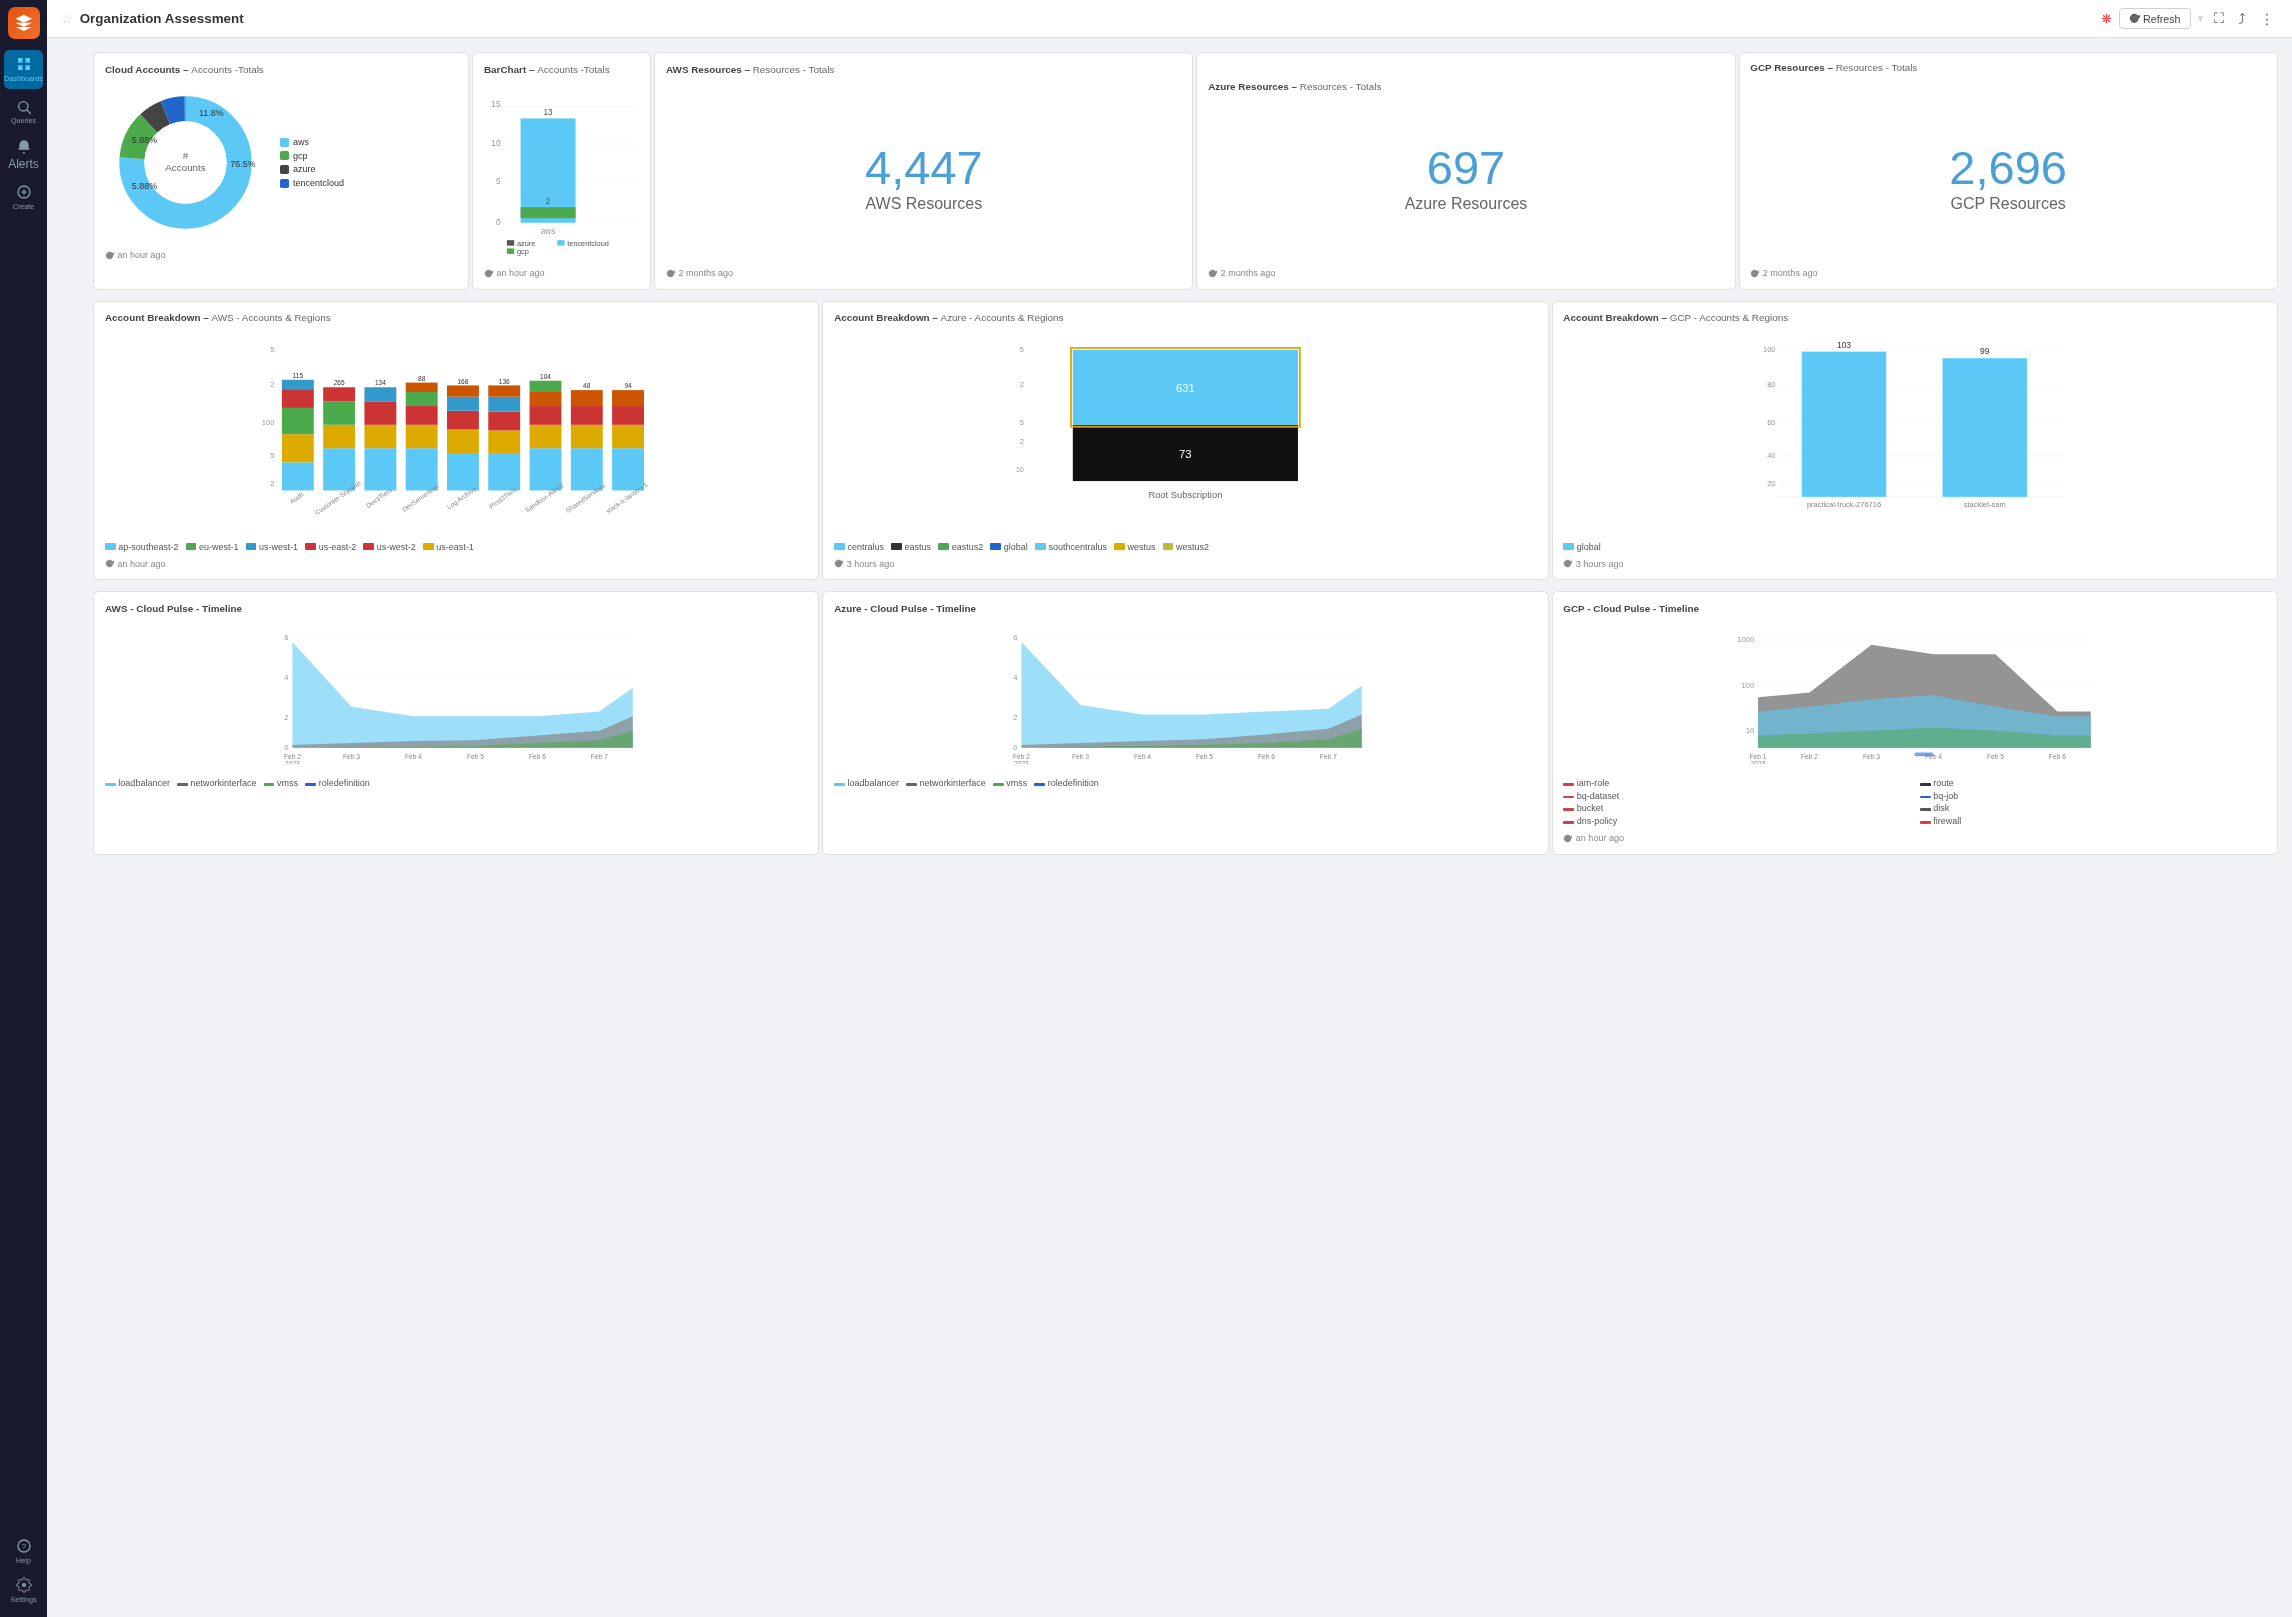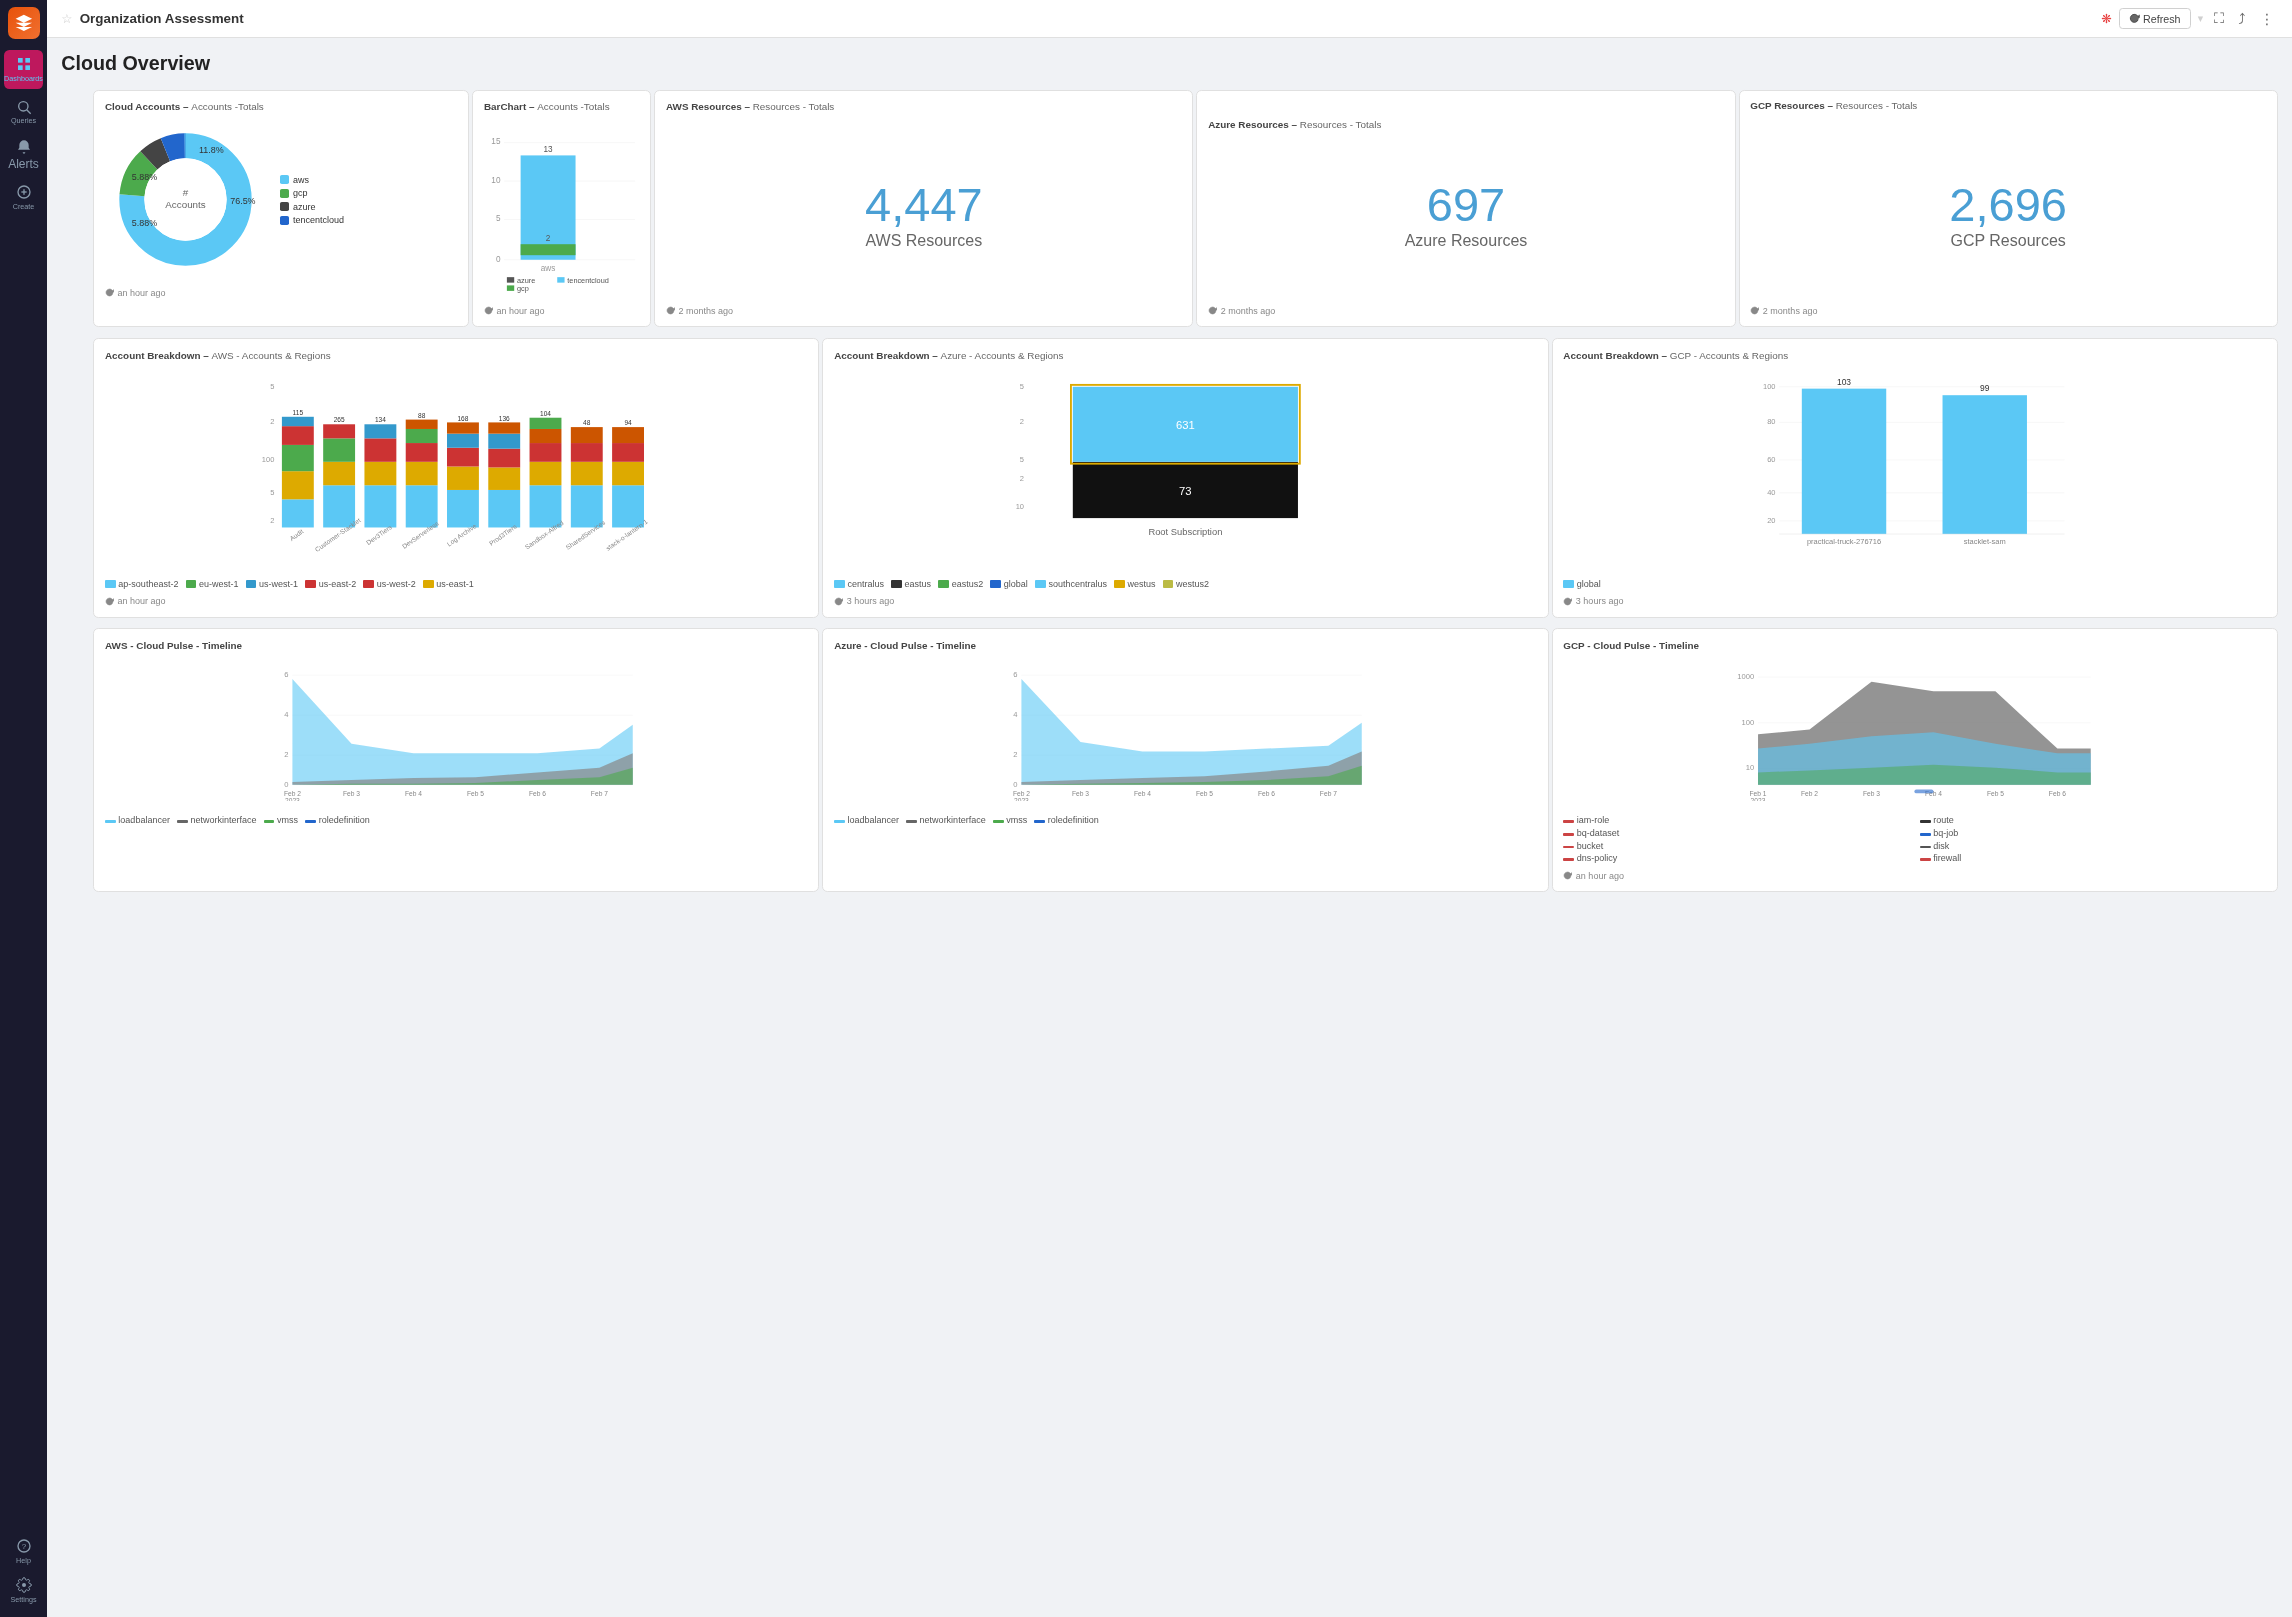--- a/index.html
+++ b/index.html
@@ -23,21 +23,21 @@
       display: flex; align-items: center; justify-content: center;
       margin-bottom: 7.2px;
     }
     .sidebar-logo svg { width: 19.7px; height: 19.7px; fill: white; }
     .sidebar-item {
       width: 39px; height: 39px;
       display: flex; flex-direction: column; align-items: center; justify-content: center;
       border-radius: 5.4px; cursor: pointer; gap: 1.8px;
       color: #8899aa; font-size: 8px;
     }
-    .sidebar-item.active { background: #be185d; color: #5bc8f5; }
+    .sidebar-item.active { background: #0369a1; color: #5bc8f5; }
     .sidebar-item svg { width: 16px; height: 16px; fill: currentColor; }
     .sidebar-bottom { margin-top: auto; }
 
     
     .main { flex: 1; display: flex; flex-direction: column; overflow: hidden; }
 
     
     .topbar {
       height: 38px;
       background: white;
@@ -171,21 +171,20 @@
         <span>Refresh</span>
       </button>
       <span class="topbar-sep">▾</span>
       <button class="icon-btn">⛶</button>
       <button class="icon-btn">⤴</button>
       <button class="icon-btn">⋮</button>
     </div>
   </div>
 
   <div class="content">
-    <div class="page-title">Cloud Overview</div>
 
     <div class="grid-row">
 
       <div class="card card-accounts">
         <div class="card-title">
           Cloud Accounts – <span>Accounts -Totals</span>
         </div>
         <div class="donut-container">
           <div style="position:relative;width:161px;height:161px;flex-shrink:0;">
             <svg viewBox="0 0 180 180" width="161" height="161" style="font-size:12px">

